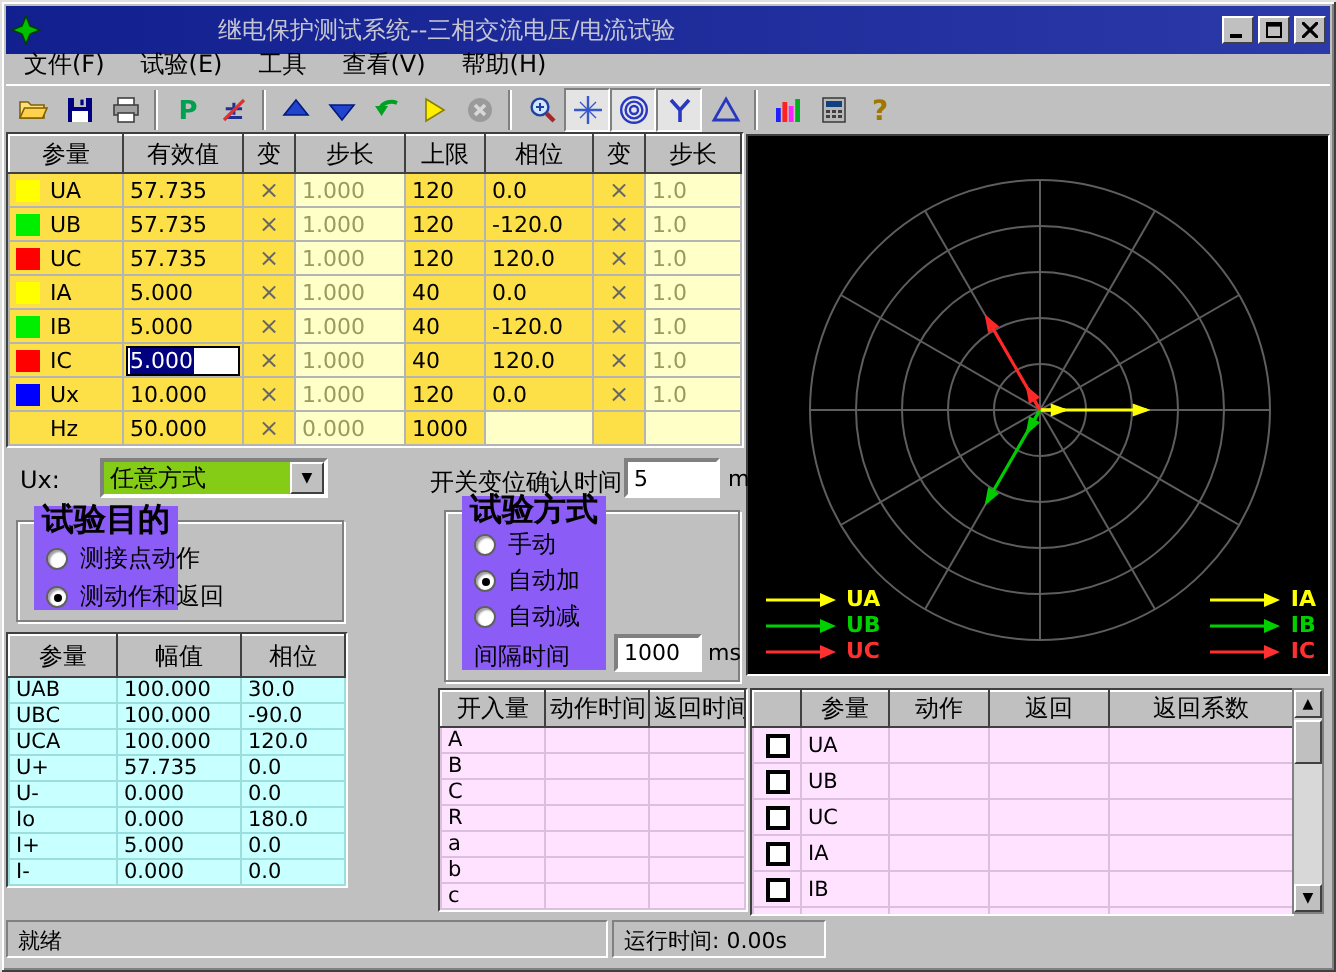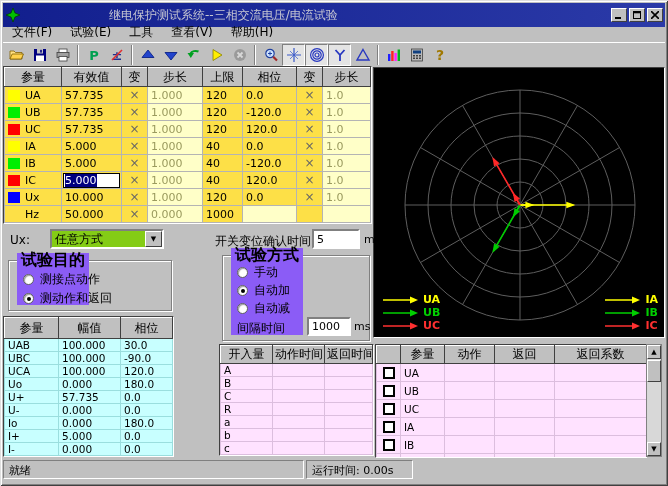--- a/index.html
+++ b/index.html
@@ -500,25 +500,20 @@
             <td>100.000</td>
             <td>-90.0</td>
           </tr>
 
           <tr>
             <td>UCA</td>
             <td>100.000</td>
             <td>120.0</td>
           </tr>
 
-          <tr>
-            <td>Uo</td>
-            <td>0.000</td>
-            <td>180.0</td>
-          </tr>
 
           <tr>
             <td>U+</td>
             <td>57.735</td>
             <td>0.0</td>
           </tr>
 
           <tr>
             <td>U-</td>
             <td>0.000</td>

